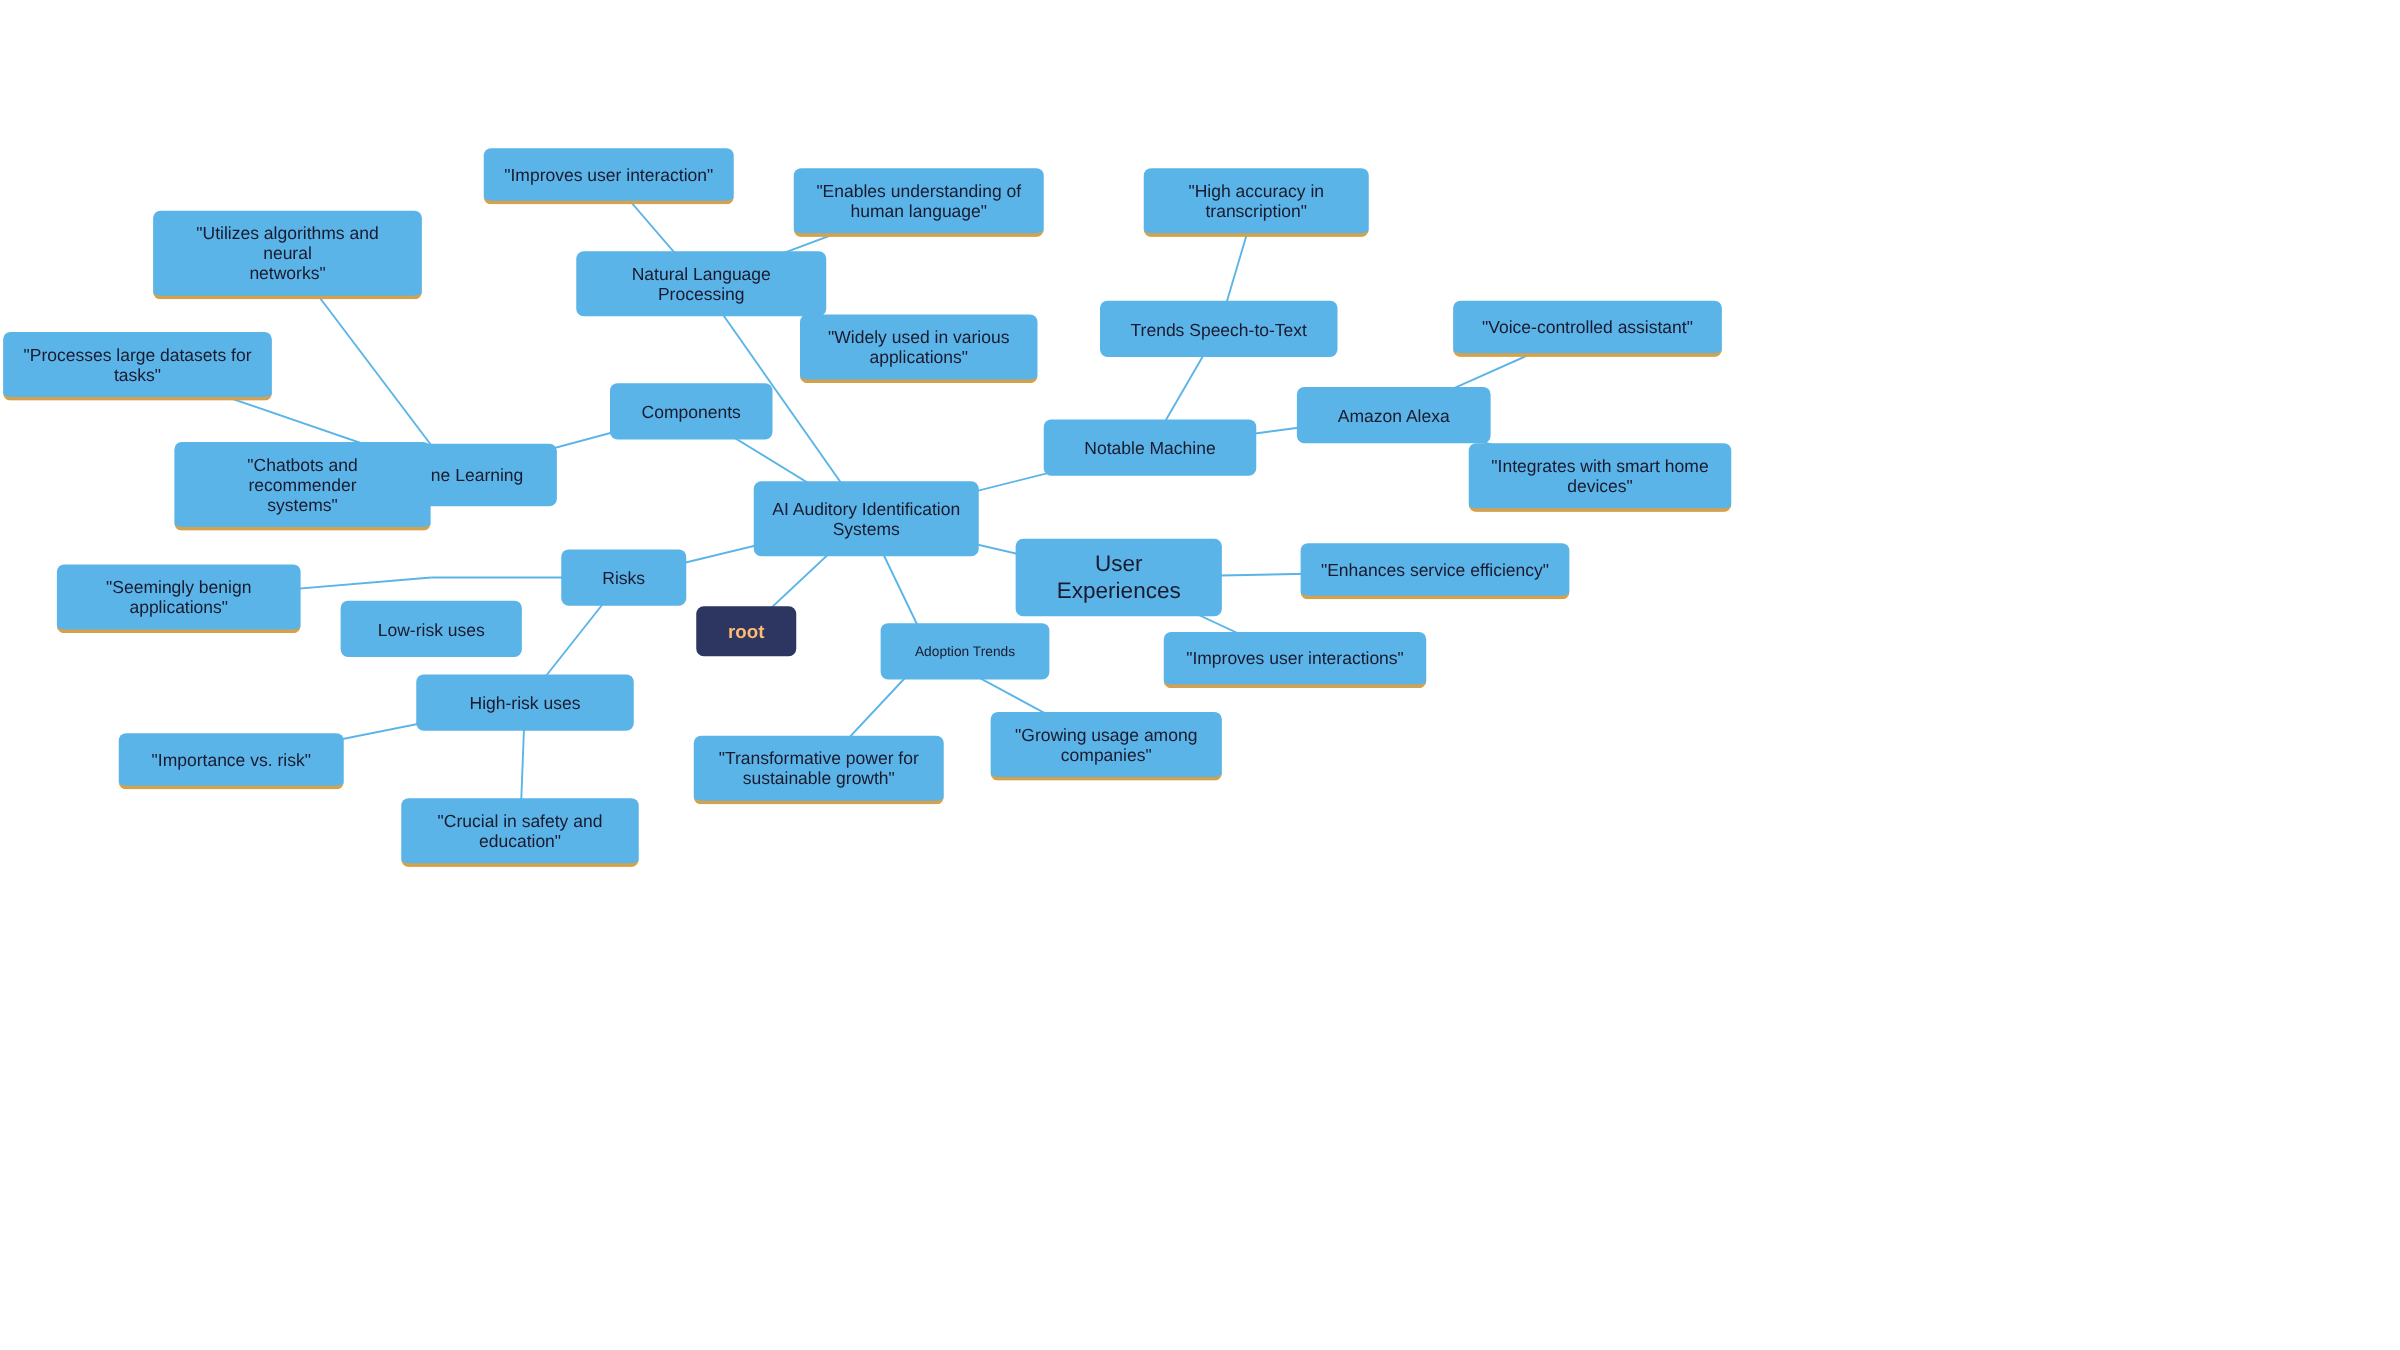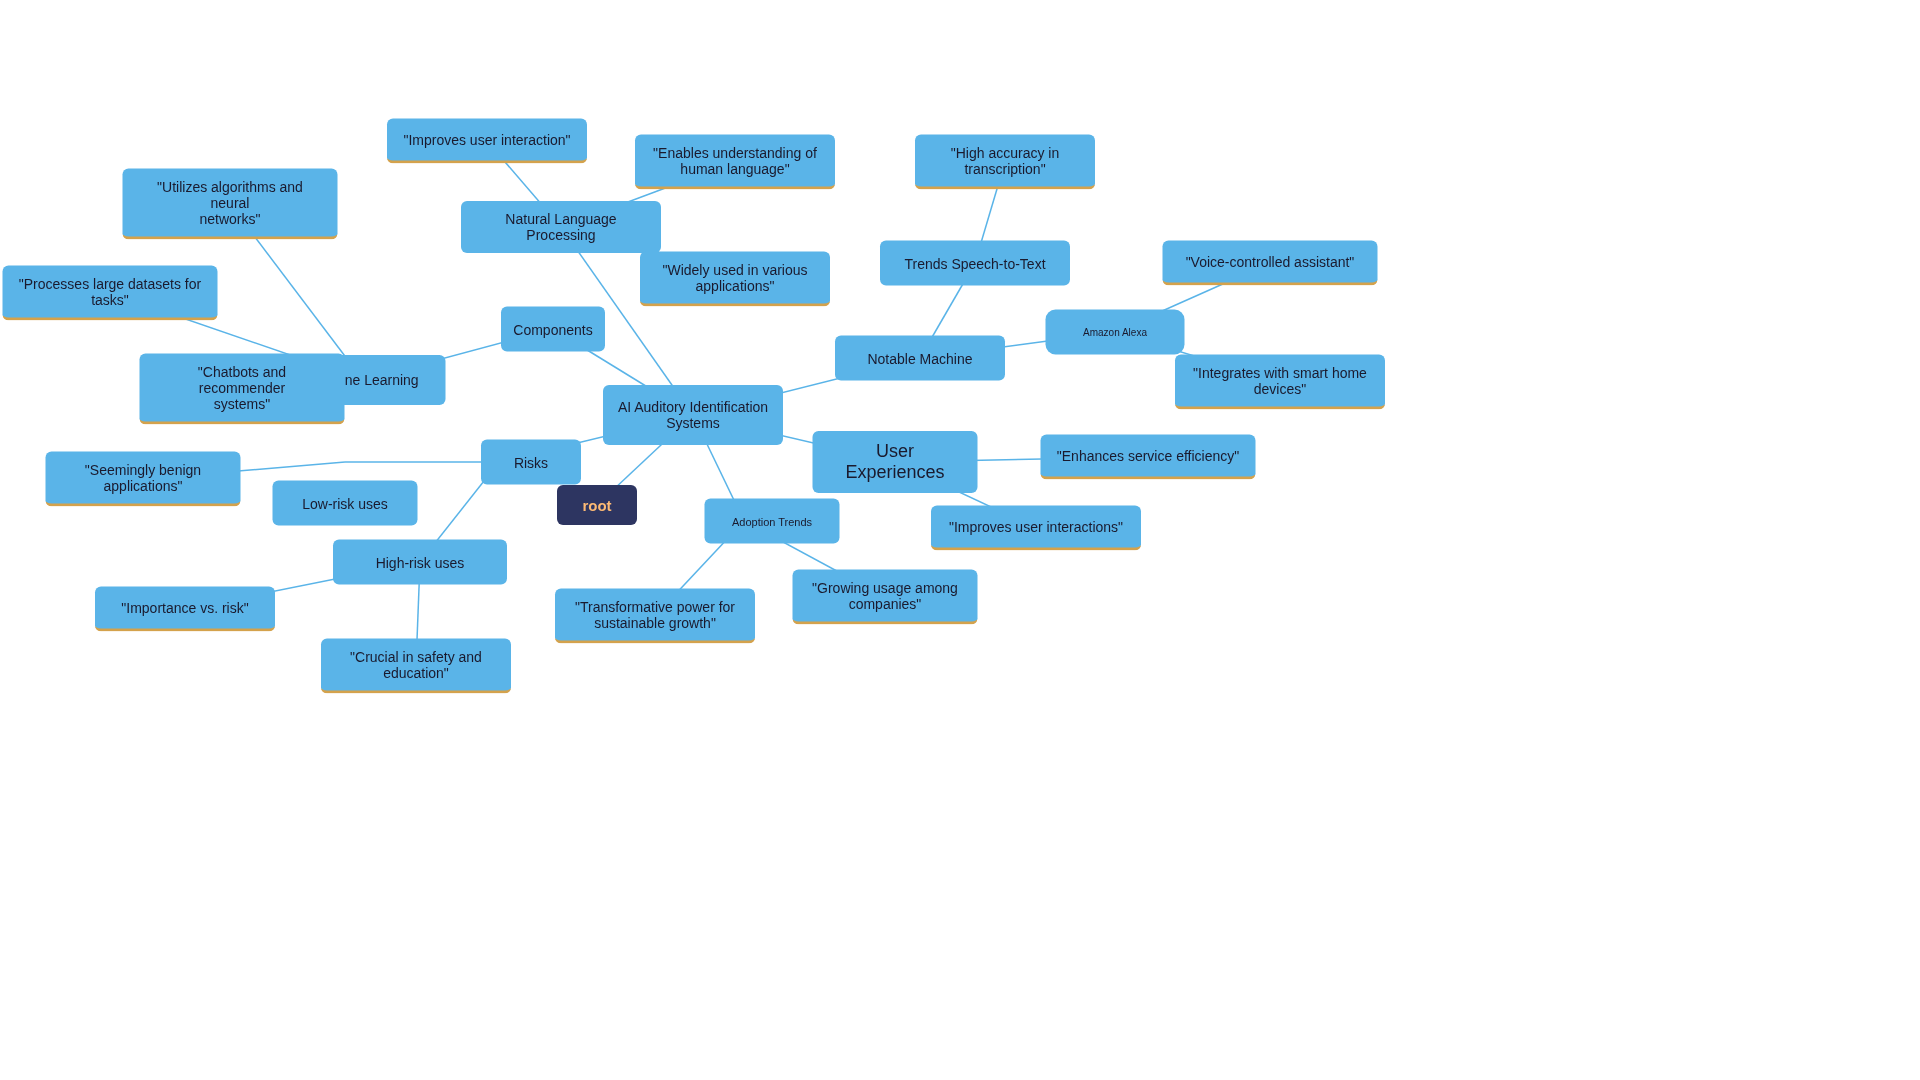--- a/index.html
+++ b/index.html
@@ -89,29 +89,29 @@
       <line x1="975" y1="263" x2="1005" y2="162"></line>
       <line x1="1115" y1="332" x2="1270" y2="263"></line>
       <line x1="1115" y1="332" x2="1280" y2="382"></line>
       <line x1="895" y1="462" x2="1148" y2="457"></line>
       <line x1="895" y1="462" x2="1036" y2="528"></line>
     </svg>
 <div class="node node-root" style="left: 597px; top: 505px; width: 80px; min-height: 40px; font-size: 15px;">root</div>
     <div class="node node-blue" style="left: 561px; top: 227px; width: 200px; min-height: 50px; font-size: 14px;">Natural Language Processing</div>
     <div class="node node-blue" style="left: 693px; top: 415px; width: 180px; min-height: 60px; font-size: 14px;">AI Auditory Identification<br>Systems</div>
     <div class="node node-blue" style="left: 363px; top: 380px; width: 165px; min-height: 50px; font-size: 14px;">Machine Learning</div>
-    <div class="node node-blue" style="left: 553px; top: 329px; width: 104px; min-height: 45px; font-size: 14px;">Components</div>
+    <div class="node node-blue" style="left: 553px; top: 329px; width: 130px; min-height: 45px; font-size: 14px;">Components</div>
     <div class="node node-blue" style="left: 920px; top: 358px; width: 170px; min-height: 45px; font-size: 14px;">Notable Machine</div>
-    <div class="node node-blue" style="left: 499px; top: 462px; width: 100px; min-height: 45px; font-size: 14px; margin-left: 32px;">Risks</div>
+    <div class="node node-blue" style="left: 499px; top: 462px; width: 100px; min-height: 45px; font-size: 14px;">Risks</div>
     <div class="node node-blue" style="left: 772px; top: 521px; width: 135px; min-height: 45px; font-size: 11px;">Adoption Trends</div>
     <div class="node node-blue" style="left: 895px; top: 462px; width: 165px; min-height: 45px; font-size: 18px;">User Experiences</div>
     <div class="node node-blue" style="left: 345px; top: 462px; width: 145px; min-height: 45px; font-size: 14px; margin-top: 41px;">Low-risk uses</div>
     <div class="node node-blue" style="left: 420px; top: 562px; width: 174px; min-height: 45px; font-size: 14px;">High-risk uses</div>
     <div class="node node-blue" style="left: 975px; top: 263px; width: 190px; min-height: 45px; font-size: 14px;">Trends Speech-to-Text</div>
-    <div class="node node-blue" style="left: 1115px; top: 332px; width: 139px; min-height: 45px; font-size: 10px; border-radius: 10px;">Amazon Alexa</div>
+    <div class="node node-blue" style="left: 1115px; top: 332px; width: 155px; min-height: 45px; font-size: 14px;">Amazon Alexa</div>
     <div class="node node-quote" style="left: 487px; top: 141px; width: 200px; min-height: 45px; font-size: 14px;">"Improves user interaction"</div>
     <div class="node node-quote" style="left: 735px; top: 162px; width: 200px; min-height: 55px; font-size: 14px;">"Enables understanding of<br>human language"</div>
     <div class="node node-quote" style="left: 735px; top: 279px; width: 190px; min-height: 55px; font-size: 14px;">"Widely used in various<br>applications"</div>
     <div class="node node-quote" style="left: 230px; top: 204px; width: 215px; min-height: 55px; font-size: 14px;">"Utilizes algorithms and neural<br>networks"</div>
     <div class="node node-quote" style="left: 110px; top: 293px; width: 215px; min-height: 55px; font-size: 14px;">"Processes large datasets for<br>tasks"</div>
     <div class="node node-quote" style="left: 242px; top: 389px; width: 205px; min-height: 55px; font-size: 14px;">"Chatbots and recommender<br>systems"</div>
     <div class="node node-quote" style="left: 143px; top: 479px; width: 195px; min-height: 55px; font-size: 14px;">"Seemingly benign<br>applications"</div>
     <div class="node node-quote" style="left: 185px; top: 609px; width: 180px; min-height: 45px; font-size: 14px;">"Importance vs. risk"</div>
     <div class="node node-quote" style="left: 416px; top: 666px; width: 190px; min-height: 55px; font-size: 14px;">"Crucial in safety and<br>education"</div>
     <div class="node node-quote" style="left: 655px; top: 616px; width: 200px; min-height: 55px; font-size: 14px;">"Transformative power for<br>sustainable growth"</div>

